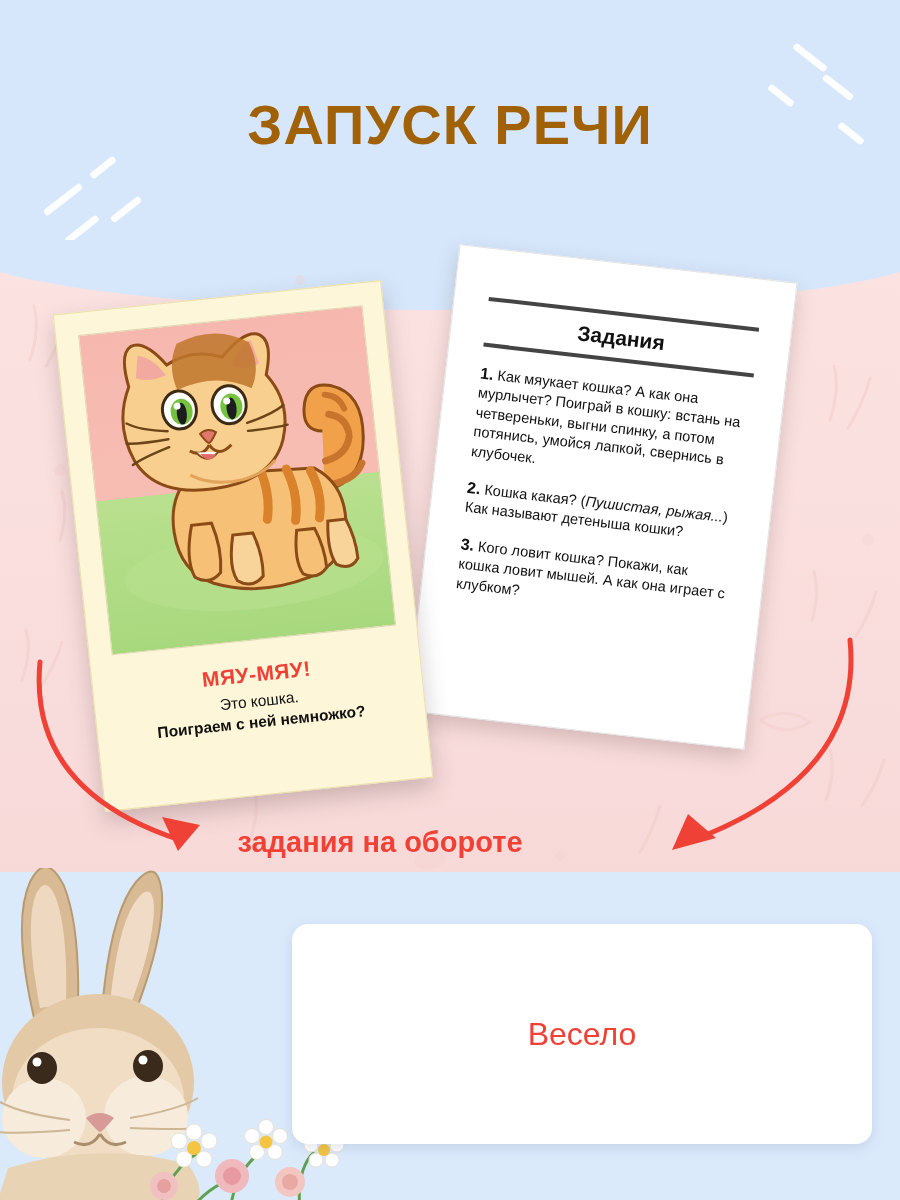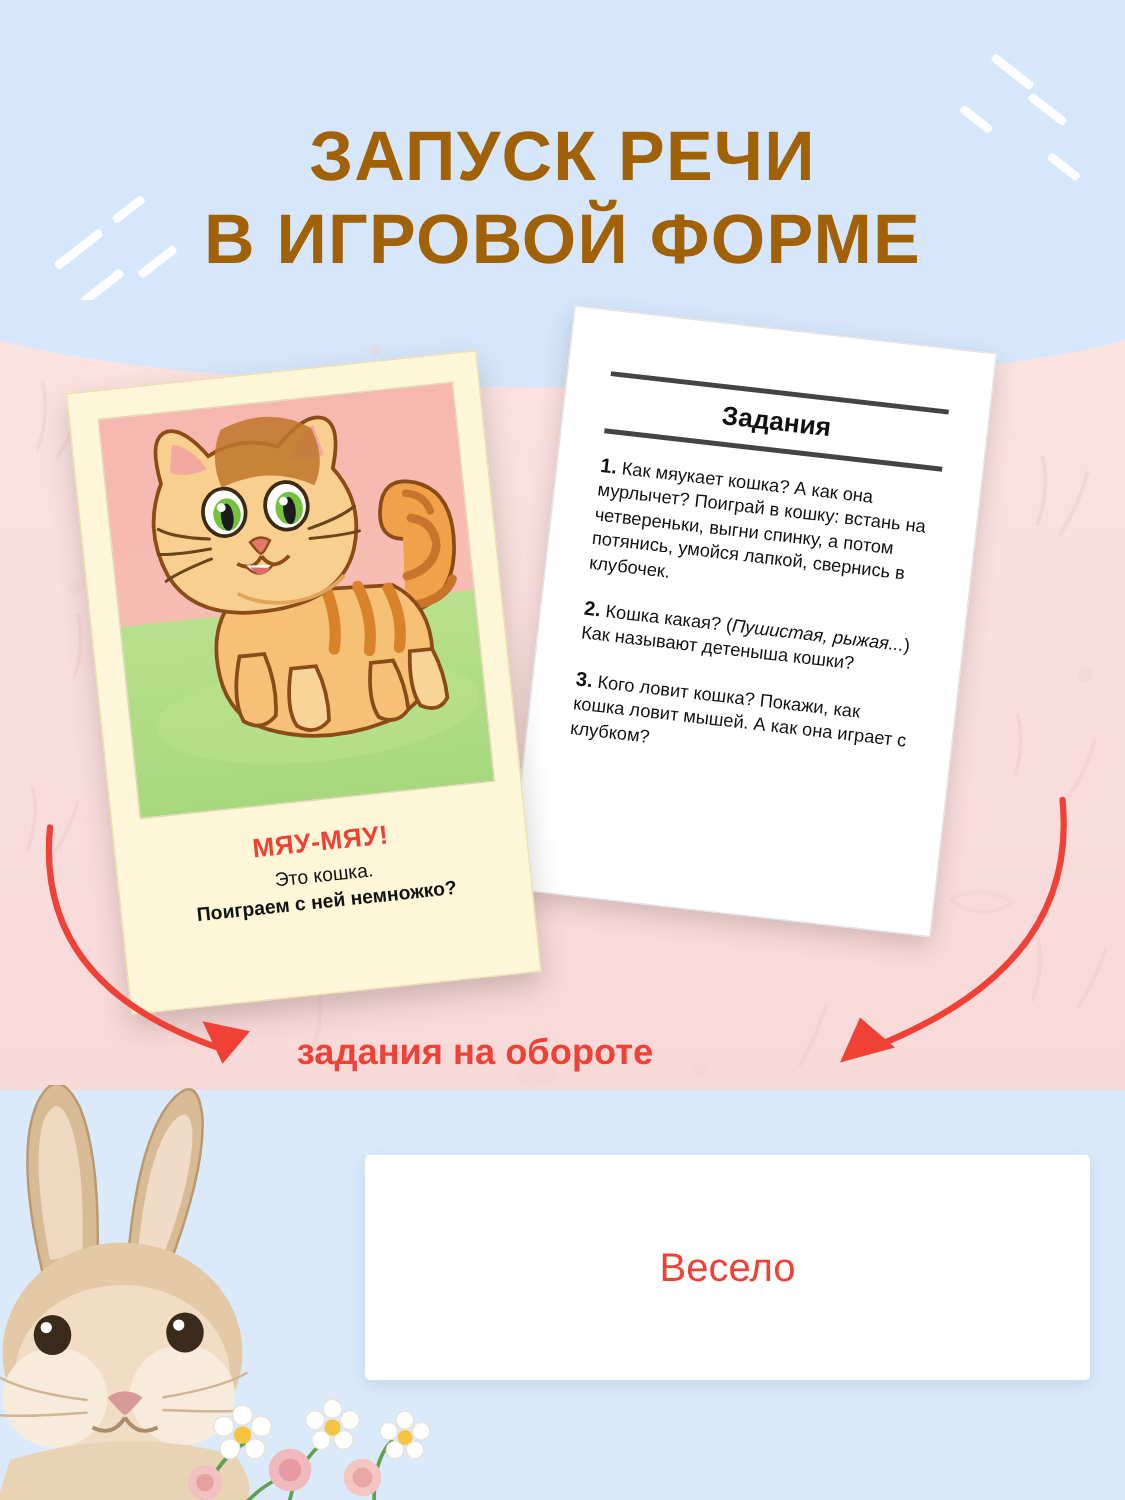--- a/index.html
+++ b/index.html
@@ -174,23 +174,23 @@
     left: 0; top: 872px;
     width: 900px;
     height: 328px;
     background: #dbeafb;
     overflow: hidden;
   }
   .callout {
     position: absolute;
     left: 292px; top: 924px;
     width: 580px;
-    height: 180px;
+    height: 220px;
     background: #ffffff;
-    border-radius: 4px;
+    border-radius: 16px;
     box-shadow: 0 4px 14px rgba(60,80,120,.14);
     display: flex;
     align-items: center;
     justify-content: center;
   }
   .callout-text {
     text-align: center;
     color: #ef4136;
     font-size: 32px;
     line-height: 1.28;
@@ -214,21 +214,20 @@
   <div class="dash" style="left:62px;  top:226px; width:40px; height:7px; transform:rotate(-38deg);"></div>
   <div class="dash" style="left:108px; top:206px; width:36px; height:7px; transform:rotate(-38deg);"></div>
   <div class="dash" style="left:88px;  top:164px; width:30px; height:7px; transform:rotate(-38deg);"></div>
   <div class="dash" style="left:790px; top:54px;  width:40px; height:7px; transform:rotate(38deg);"></div>
   <div class="dash" style="left:820px; top:84px;  width:36px; height:7px; transform:rotate(38deg);"></div>
   <div class="dash" style="left:766px; top:92px;  width:30px; height:7px; transform:rotate(38deg);"></div>
   <div class="dash" style="left:836px; top:130px; width:30px; height:7px; transform:rotate(38deg);"></div>
 
   <div class="banner-title">
     <span>ЗАПУСК РЕЧИ</span>
-    <span class="l2">В ИГРОВОЙ ФОРМЕ</span>
   </div>
 </div>
 
 <div class="mid">
   <svg class="mid-pattern" viewBox="0 0 900 640" preserveAspectRatio="none">
     <g fill="none" stroke="#efc9c6" stroke-width="3" stroke-linecap="round">
       <path d="M30 120 q10 -30 4 -54"></path>
         <path d="M46 126 q16 -26 22 -50"></path>
       <path d="M60 300 q8 -26 2 -48"></path>
         <path d="M78 306 q14 -22 20 -44"></path>

